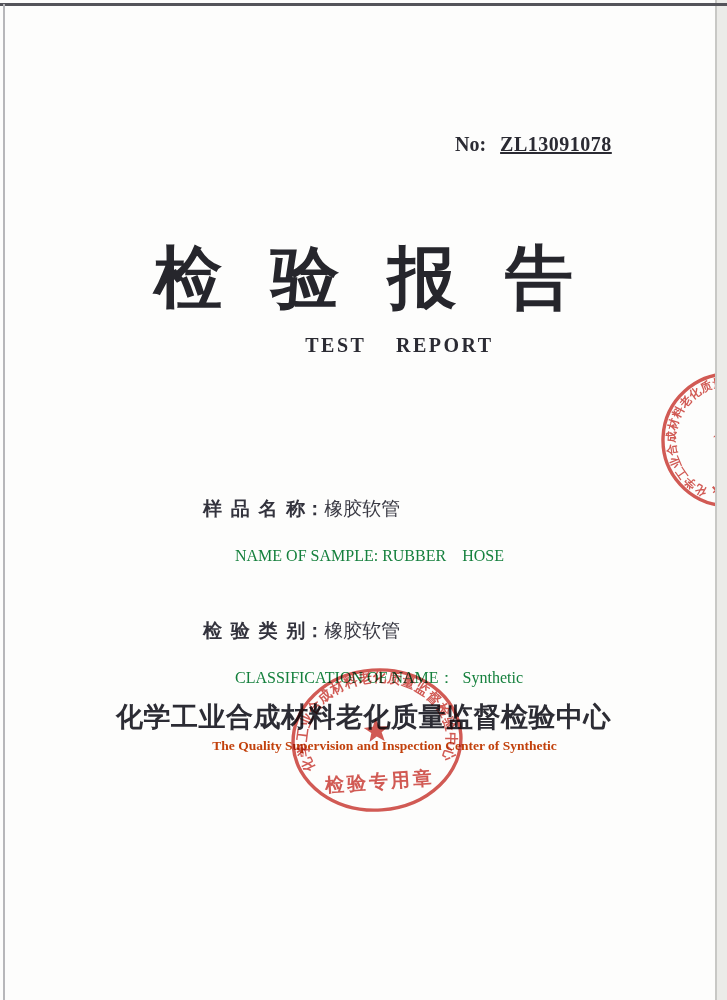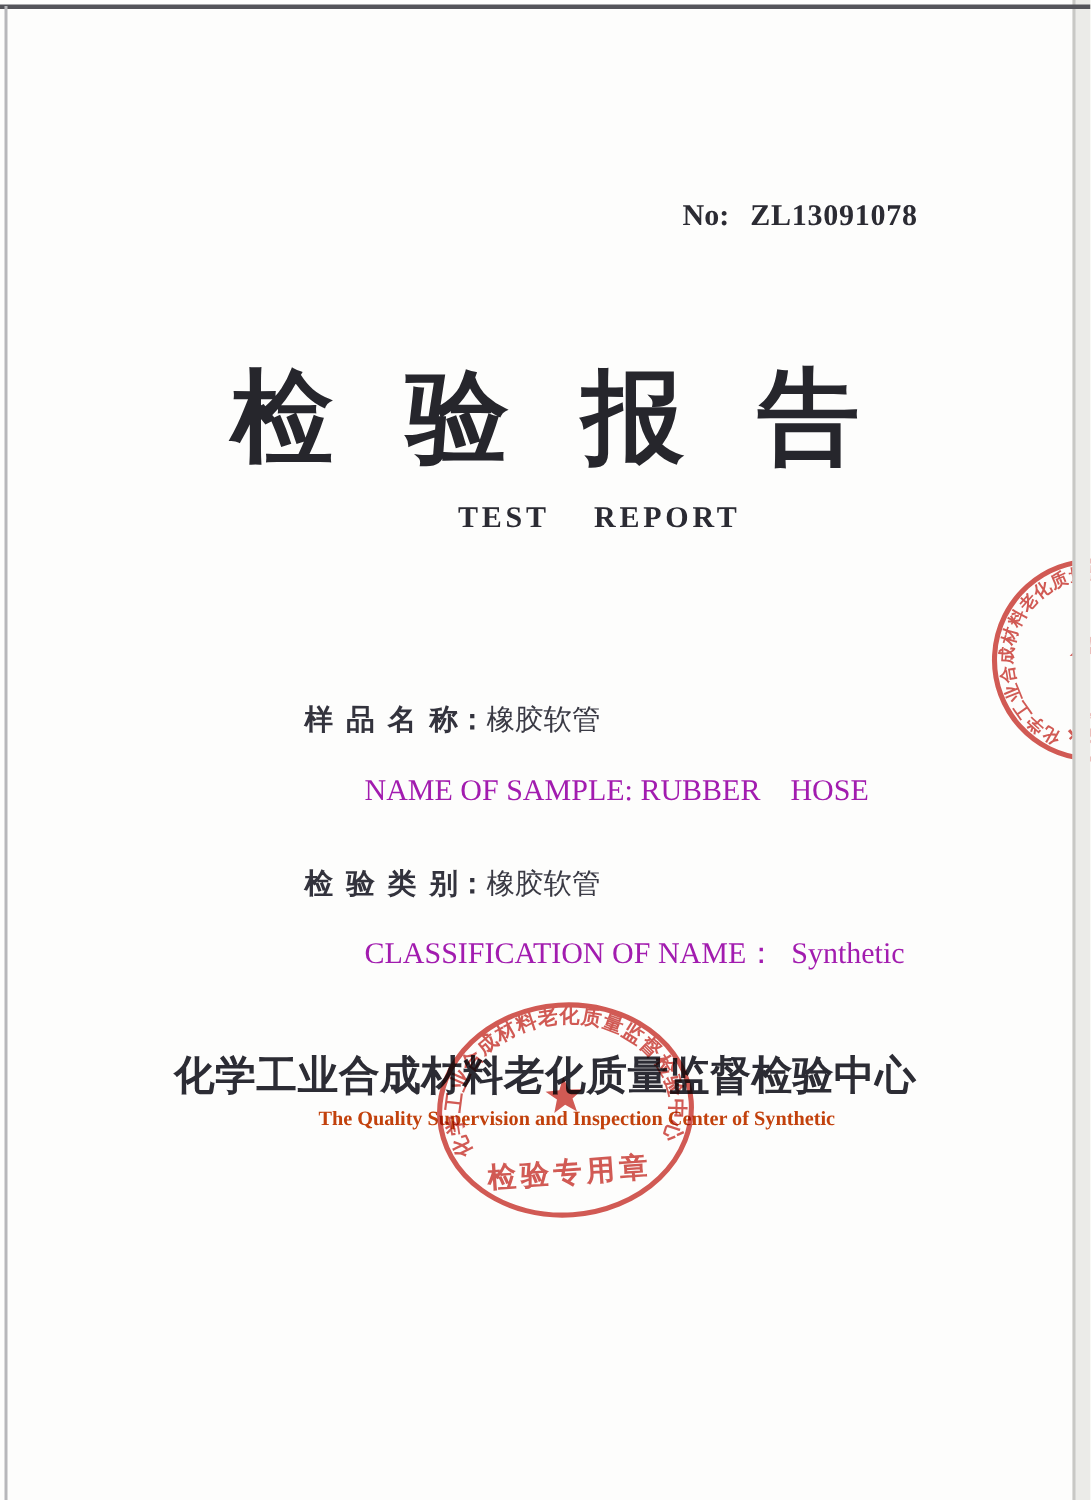--- a/index.html
+++ b/index.html
@@ -12,41 +12,41 @@
   }
   .page{position:absolute;inset:0;background:#fdfdfc;}
 
   
   .edge-top{position:absolute;left:0;top:3px;right:0;height:3px;background:#54545a;z-index:6;}
   .edge-left{position:absolute;left:3px;top:4px;bottom:0;width:2px;background:#b7b7ba;z-index:6;}
   .edge-right-strip{position:absolute;right:0;top:0;bottom:0;width:10px;background:#ebebe8;border-left:2px solid #c8c8c5;z-index:5;}
 
   
   .no-line{position:absolute;left:455px;top:133px;font-size:20px;font-weight:700;color:#2b2b33;z-index:2;}
-  .no-line .num{margin-left:14px;letter-spacing:0.5px;}
+  .no-line .num{margin-left:14px;letter-spacing:0.5px;text-decoration:underline;}
 
   
   .title-cn{
     position:absolute;top:232px;left:0;width:100%;box-sizing:border-box;
     text-align:center;font-size:68px;font-weight:700;color:#26262c;
     letter-spacing:49px;padding-left:49px;line-height:92px;z-index:2;
   }
   .title-en{
     position:absolute;top:334px;left:0;width:100%;text-align:center;
     font-size:20px;font-weight:700;letter-spacing:2.5px;color:#2b2b33;
     white-space:pre;z-index:2;padding-left:36px;
   }
 
   
   .fields{position:absolute;left:203px;top:468px;z-index:2;}
   .field{margin-bottom:15px;}
-  .field-cn{font-size:19px;line-height:25px;color:#3a3a44;word-spacing:4px;}
+  .field-cn{font-size:19px;line-height:25px;color:#3a3a44;word-spacing:4px;margin-top:28px;}
   .field-label-cn{font-weight:700;color:#33333d;}
   .field-value-cn{font-weight:400;}
-  .field-en{font-size:20px;line-height:23px;color:#a21caf;white-space:pre;}
+  .field-en{font-size:16px;line-height:23px;color:#15803d;white-space:pre;}
 
   
   .org{position:absolute;top:699px;left:0;width:100%;text-align:center;z-index:2;}
   .org-cn{font-size:27px;font-weight:700;letter-spacing:0.5px;color:#2c2c34;line-height:36px;}
   .org-en{font-size:13.5px;font-weight:700;line-height:18px;color:#c2410c;margin-top:2px;margin-left:42px;}
 
   
   .stamp{position:absolute;opacity:0.82;mix-blend-mode:multiply;z-index:3;}
   .stamp svg{display:block;width:100%;height:100%;}
   .stamp-center{left:289px;top:666px;width:176px;height:148px;transform:rotate(-4deg);}

